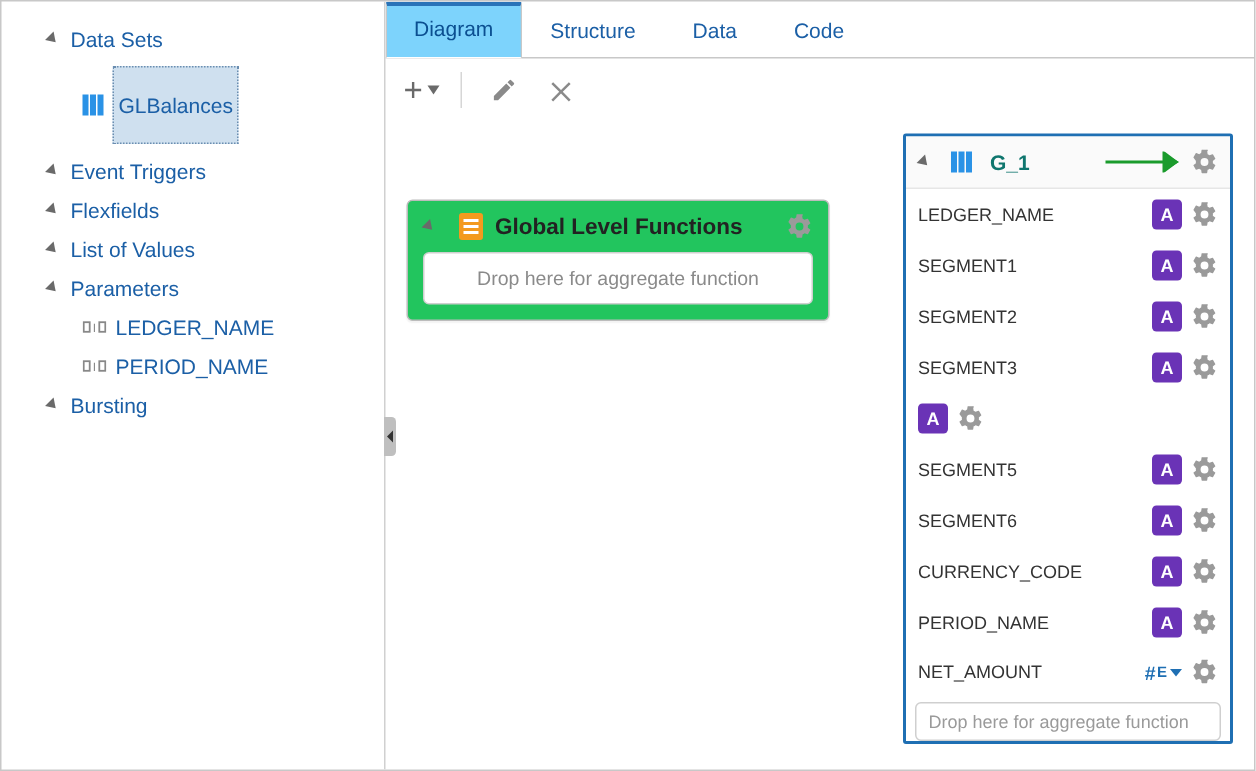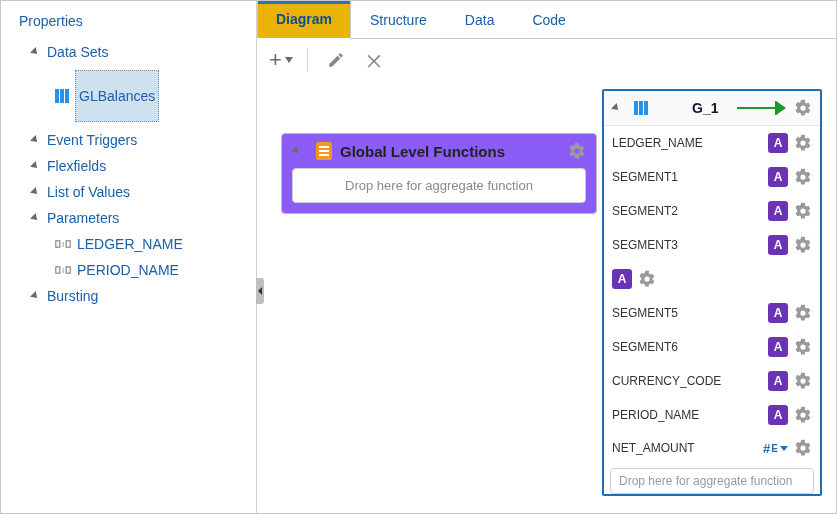--- a/index.html
+++ b/index.html
@@ -15,59 +15,58 @@
   .ds-icon { display:inline-flex; gap:1px; margin-right:6px; }
   .ds-icon span { width:4px; height:14px; background:#2a92e6; display:inline-block; }
   .selected-leaf-text { background:#cfe0ef; padding: 17px 3px; border:1px dotted #6a8db0; }
   .param-icon { display:inline-flex; align-items:center; margin-right:6px; }
   .param-icon svg { width:16px; height:14px; }
   .divider-handle { position:absolute; left:256px; top:278px; width:8px; height:26px; background:#bfbfbf; border-radius:0 3px 3px 0; cursor:ew-resize; display:flex; align-items:center; justify-content:center; }
   .divider-handle::after { content:""; width:0; height:0; border-top:4px solid transparent; border-bottom:4px solid transparent; border-right:4px solid #333; }
   .main { flex:1; position:relative; display:flex; flex-direction:column; }
   .tabs { display:flex; align-items:stretch; border-bottom:1px solid #c8c8c8; height:38px; }
   .tab { padding: 10px 18px 8px 18px; font-size:14px; color:#1b5fa6; cursor:pointer; border:1px solid transparent; border-bottom:none; margin-bottom:-1px; }
-  .tab.active { color:#0b4f91; font-weight:bold; border:1px solid #c8c8c8; border-bottom:1px solid #fff; border-top:3px solid #2a73b8; background:#eab308; border-radius:2px 2px 0 0; padding-top:7px; }
+  .tab.active { color:#0b4f91; font-weight:normal; border:1px solid #c8c8c8; border-bottom:1px solid #fff; border-top:3px solid #2a73b8; background:#7dd3fc; border-radius:2px 2px 0 0; padding-top:7px; }
   .toolbar { display:flex; align-items:center; gap:10px; padding:6px 12px; height:42px; }
   .toolbar .sep { width:1px; height:24px; background:#d6d6d6; margin:0 4px; }
   .tb-btn { width:28px; height:28px; display:flex; align-items:center; justify-content:center; color:#7a7a7a; cursor:pointer; font-size:18px; }
   .canvas { flex:1; position:relative; padding:8px 20px; overflow:hidden; }
-  .glf-box { position:absolute; left:24px; top:52px; width:316px; border:1px solid #bcbcbc; border-radius:4px; background:#8b5cf6; box-shadow:0 1px 1px rgba(0,0,0,0.05);}
+  .glf-box { position:absolute; left:14px; top:52px; width:282px; border:1px solid #bcbcbc; border-radius:4px; background:#22c55e; box-shadow:0 1px 1px rgba(0,0,0,0.05);}
   .glf-header { display:flex; align-items:center; padding:8px 10px; gap:8px; }
   .glf-header .arrow { transform:rotate(-45deg); }
   .doc-icon { width:16px; height:18px; background:#f39a1e; border-radius:2px; position:relative; }
   .doc-icon::before, .doc-icon::after { content:""; position:absolute; left:3px; right:3px; height:2px; background:#fff; }
   .doc-icon::before { top:4px; }
   .doc-icon::after { top:8px; box-shadow: 0 4px 0 #fff; }
   .glf-title { font-weight:bold; font-size:15px; flex:1; color:#222;}
   .gear { width:18px; height:18px; cursor:pointer; color:#999; }
   .gear svg { width:18px; height:18px; display:block; }
   .drop-zone { margin:0 10px 10px 10px; background:#fff; border:1px solid #cfcfcf; border-radius:4px; padding:9px 10px; color:#8a8a8a; font-size:13px; text-align:center; }
   .g1-box { position:absolute; right:14px; top:8px; width:220px; border:2px solid #1f6fb3; border-radius:2px; background:#fff; }
   .g1-header { display:flex; align-items:center; padding:8px 8px 8px 8px; gap:6px; position:relative; background:#fafafa; border-bottom:1px solid #e6e6e6;}
   .g1-header .arrow { transform:rotate(-45deg); }
-  .g1-title { font-weight:bold; font-size:14px; color:#0f172a; flex:1;margin-left:32px; }
+  .g1-title { font-weight:bold; font-size:14px; color:#0f766e; flex:1; }
   .green-arrow { width:52px; height:14px; }
   .g1-rows { }
   .g1-row { display:flex; align-items:center; padding:7px 8px; gap:6px; font-size:12px; color:#333; }
   .g1-row .name { flex:1; white-space:nowrap; overflow:hidden; text-overflow:ellipsis; }
   .type-badge { width:20px; height:20px; display:flex; align-items:center; justify-content:center; border-radius:3px; font-weight:bold; font-size:12px; color:#fff; }
   .type-A { background:#6a33b6; }
   .type-num { color:#1f6fb3; font-weight:bold; font-size:13px; display:flex; align-items:center; }
   .type-num .dd { width:0; height:0; border-left:4px solid transparent; border-right:4px solid transparent; border-top:5px solid #1f6fb3; margin-left:2px;}
   .g1-drop { margin:4px 6px 0 6px; border:1px solid #cfcfcf; border-radius:4px; padding:5px 8px; color:#9a9a9a; font-size:12px; white-space:nowrap; overflow:hidden; }
   .plus-btn { display:flex; align-items:center; gap:3px; color:#6a6a6a; font-size:22px; cursor:pointer;}
   .plus-btn .dd { width:0; height:0; border-left:4px solid transparent; border-right:4px solid transparent; border-top:6px solid #6a6a6a;}
 </style>
 </head>
 <body>
 
 <div class="app">
   <div class="sidebar">
     <div class="tree">
-      <div class="tree-root">Properties</div>
       <div id="tree-nodes">
           <div class="tree-node">
             <span class="arrow"></span>
             <span>Data Sets</span>
           </div>
           <div class="tree-leaf">
             <span class="ds-icon">
               <span></span>
               <span></span>
               <span></span>

